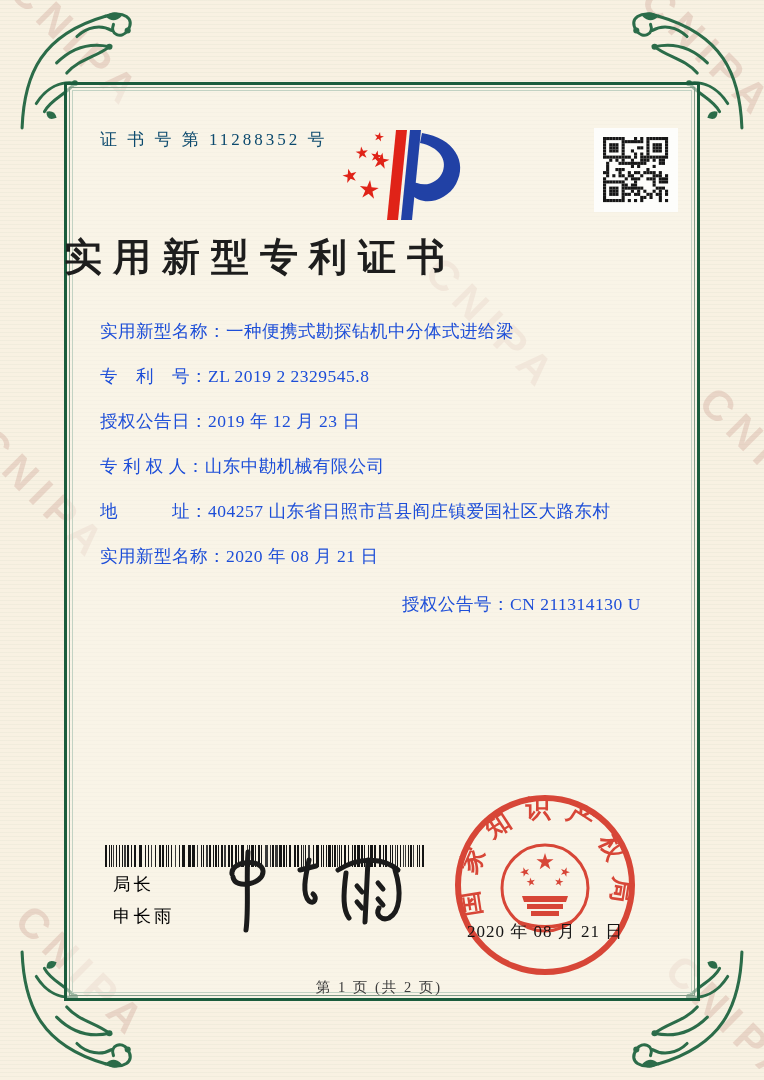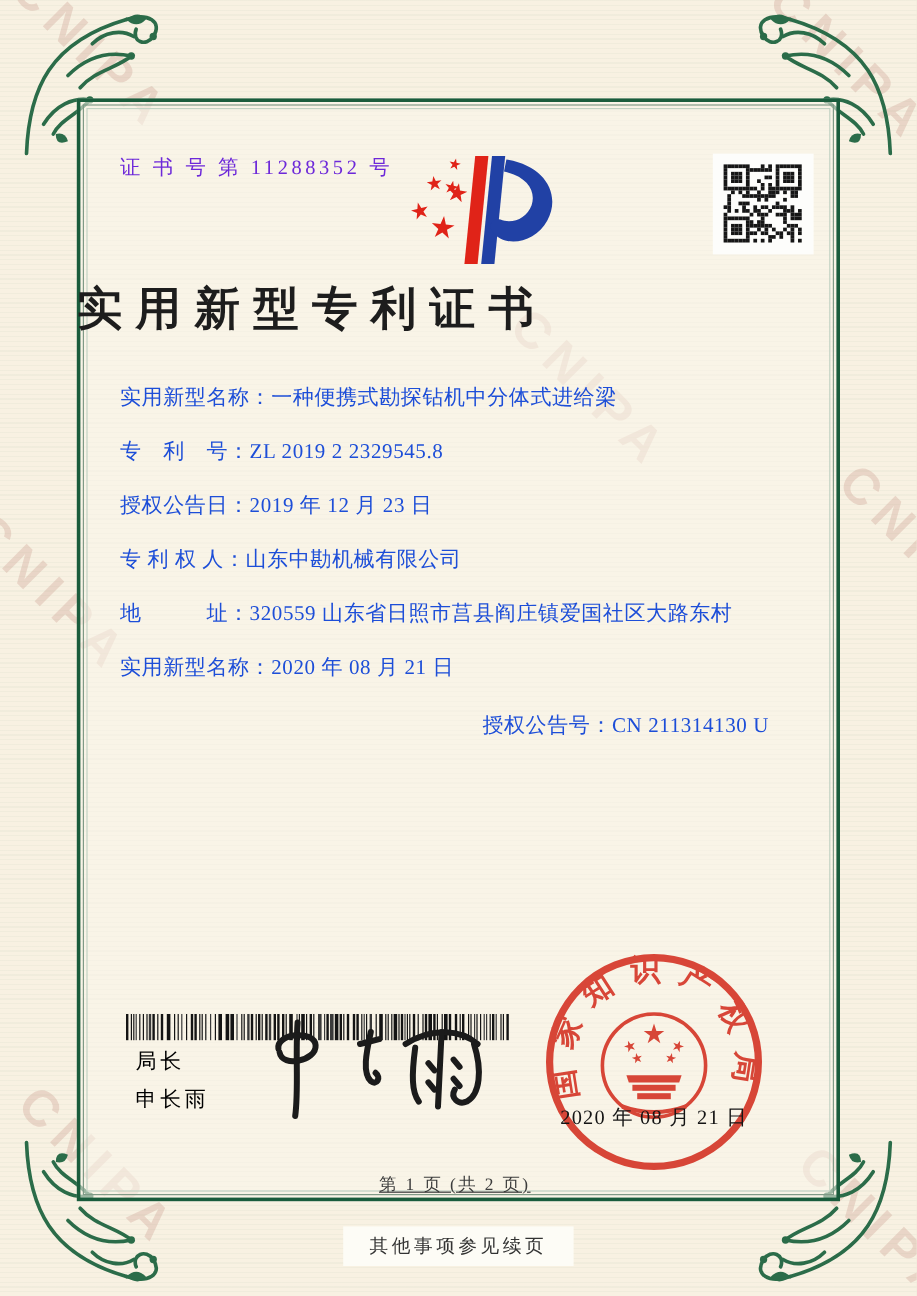--- a/index.html
+++ b/index.html
@@ -22,21 +22,21 @@
     white-space:nowrap;pointer-events:none;user-select:none;
   }
   .flourish{position:absolute;width:132px;height:132px;color:#2b6c49;}
   .border-frame{
     position:absolute;left:64px;top:82px;width:630px;height:913px;
     border:3px solid #1a5c3c;background:rgba(250,246,235,0.55);
   }
   .border-frame .inner1{position:absolute;inset:2px;border:1px solid #7f9a86;}
   .border-frame .inner2{position:absolute;inset:5px;border:1px solid #c2d2c3;}
 
-  .cert-no{position:absolute;left:100px;top:128px;font-size:17px;letter-spacing:3px;color:#6d28d9;}
+  .cert-no{position:absolute;left:100px;top:128px;font-size:17px;letter-spacing:3px;color:#0c4a6e;}
   .logo{position:absolute;left:312px;top:120px;width:165px;height:110px;}
   .qr{position:absolute;left:597px;top:131px;width:78px;height:78px;background:#fdfdfb;
       box-shadow:0 0 0 3px #fdfdfb;}
   .title{
     position:absolute;left:64px;width:630px;top:232px;text-align:left;
     font-size:38px;font-weight:bold;letter-spacing:11px;color:#1d1d1d;
   }
   .fields{position:absolute;left:100px;top:320px;width:566px;font-size:17.5px;color:#1d4ed8;}
   .frow{position:relative;height:45px;line-height:22px;letter-spacing:.5px;}
   .frow .lab{display:inline-block;white-space:pre;}
@@ -53,21 +53,21 @@
     font-size:17.5px;letter-spacing:3px;color:#000000;
   }
   .sig-title{top:872px;}
   .sig-name{top:904px;}
   .signature{position:absolute;left:212px;top:846px;width:200px;height:88px;color:#1b1b1b;}
   .seal{position:absolute;left:452px;top:792px;width:186px;height:186px;}
   .seal-date{
     position:absolute;left:452px;top:920px;width:186px;text-align:center;
     font-size:17px;letter-spacing:1px;color:#141414;z-index:5;
   }
-  .page-info{position:absolute;left:64px;width:630px;top:978px;text-align:center;font-size:14.5px;letter-spacing:2px;color:#3c3c3c;text-decoration:underline;}
+  .page-info{position:absolute;left:64px;width:630px;top:978px;text-align:center;font-size:14.5px;letter-spacing:2px;color:#3c3c3c;}
   .bottom-note{
     position:absolute;left:0;width:764px;top:1022px;text-align:center;font-size:15.5px;
     letter-spacing:3px;color:#333;z-index:2;
   }
   .bottom-note span{background:#fdfcf6;padding:6px 22px;display:inline-block;}
 </style>
 </head>
 <body>
 
 <div class="page">
@@ -404,21 +404,21 @@
     <div class="frow">
       <span class="lab">专　利　号：</span><span class="val">ZL 2019 2 2329545.8</span>
     </div>
     <div class="frow">
       <span class="lab">授权公告日：</span><span class="val">2019 年 12 月 23 日</span>
     </div>
     <div class="frow">
       <span class="lab">专 利 权 人：</span><span class="val">山东中勘机械有限公司</span>
     </div>
     <div class="frow">
-      <span class="lab">地　　　址：</span><span class="val">320559 山东省日照市莒县阎庄镇爱国社区大路东村</span>
+      <span class="lab">地　　　址：</span><span class="val">404257 山东省日照市莒县阎庄镇爱国社区大路东村</span>
     </div>
     <div class="frow">
       <span class="lab">实用新型名称：</span><span class="val">2020 年 08 月 21 日</span>
       <span class="pair2">
         <span class="lab">授权公告号：</span><span class="val">CN 211314130 U</span>
       </span>
     </div>
   </div>
 
 
@@ -559,15 +559,14 @@
         <path d="M70,104 L116,104 L114,110 L72,110 Z"></path>
         <rect x="75" y="112" width="36" height="5"></rect>
         <rect x="79" y="119" width="28" height="5"></rect>
         <path d="M66,128 Q93,138 120,128 L120,132 Q93,141 66,132 Z"></path>
       </g>
     </g>
   </svg>
   <div class="seal-date">2020 年 08 月 21 日</div>
 
   <div class="page-info">第 1 页 (共 2 页)</div>
-  <div class="bottom-note"><span>其他事项参见续页</span></div>
 
 </div>
 
 </body></html>

